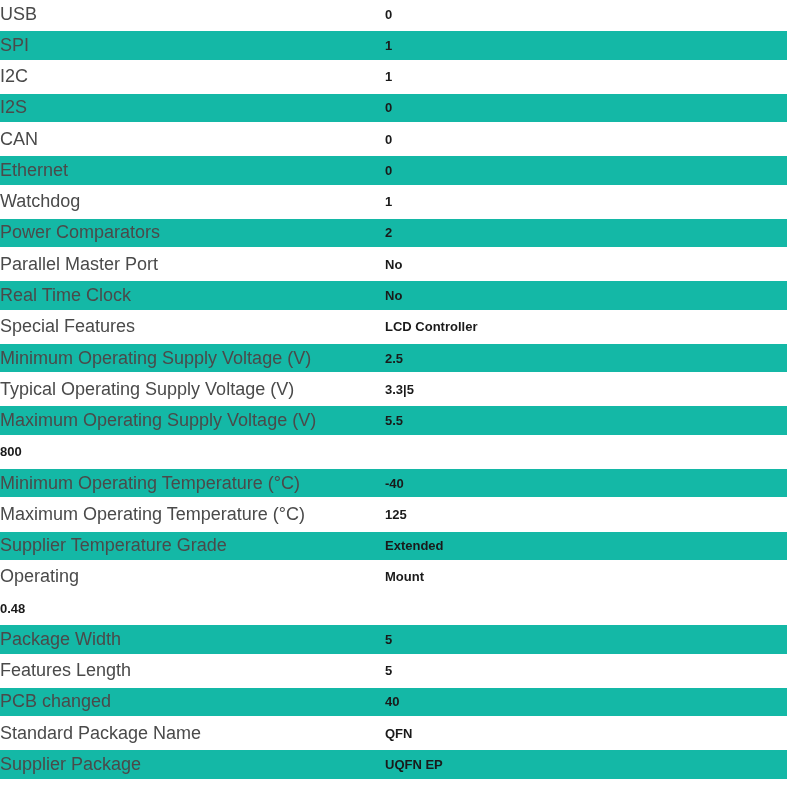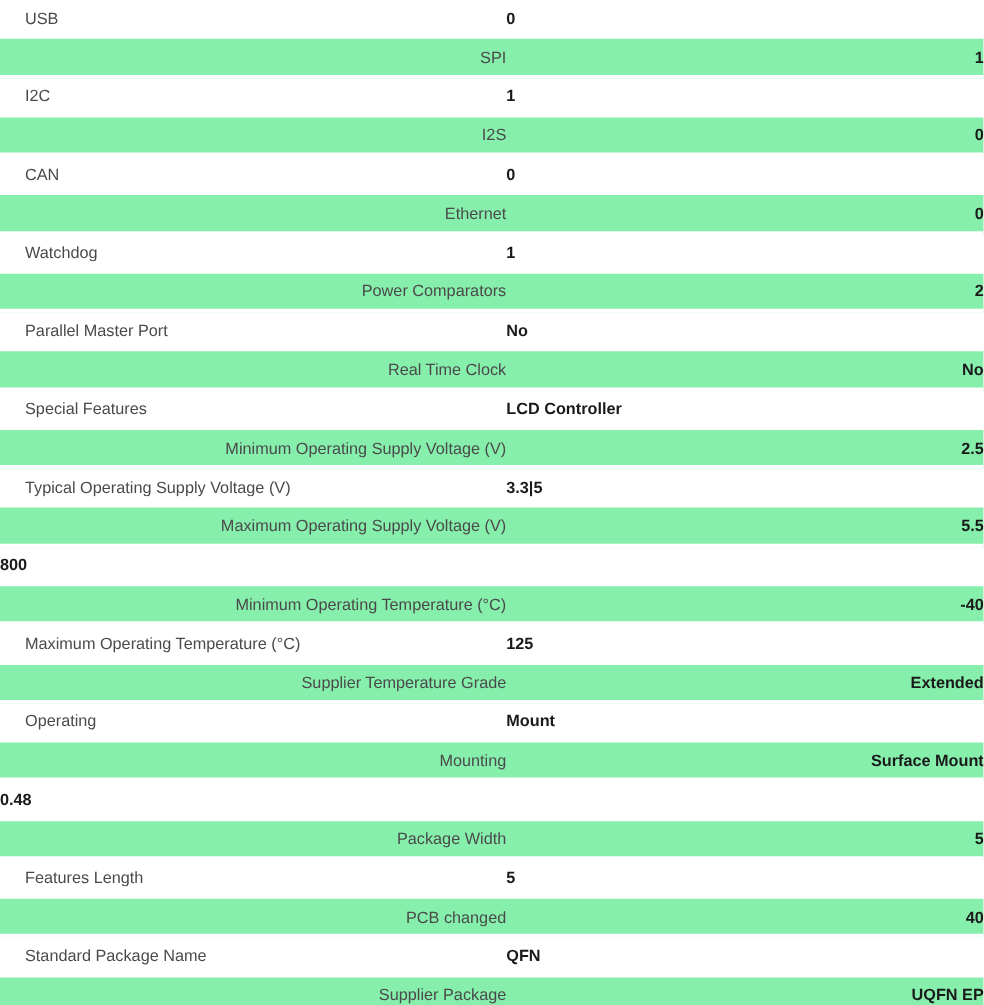--- a/index.html
+++ b/index.html
@@ -20,27 +20,25 @@
   }
   .row {
     height: 31.28px;
     box-sizing: border-box;
     border-bottom: 3px solid #ffffff;
     display: flex;
     align-items: center;
     background: #ffffff;
   }
   .row.alt {
-    background: #86efac;
-    text-align: right;
+    background: #14b8a6;
   }
   .label {
     flex: 0 0 385px;
-    padding-left: 20px;
-    font-size: 13px;
+    font-size: 18px;
     font-weight: 400;
     color: #4a4a4a;
     white-space: nowrap;
     overflow: hidden;
   }
   .value {
     flex: 1;
     font-size: 13px;
     font-weight: 700;
     color: #1a1a1a;
@@ -121,24 +119,20 @@
         <div class="value">125</div>
       </div>
       <div class="row alt">
         <div class="label">Supplier Temperature Grade</div>
         <div class="value">Extended</div>
       </div>
       <div class="row">
         <div class="label">Operating</div>
         <div class="value">Mount</div>
       </div>
-      <div class="row alt">
-        <div class="label">Mounting</div>
-        <div class="value">Surface Mount</div>
-      </div>
       <div class="row">
         <div class="value">0.48</div>
       </div>
       <div class="row alt">
         <div class="label">Package Width</div>
         <div class="value">5</div>
       </div>
       <div class="row">
         <div class="label">Features Length</div>
         <div class="value">5</div>

